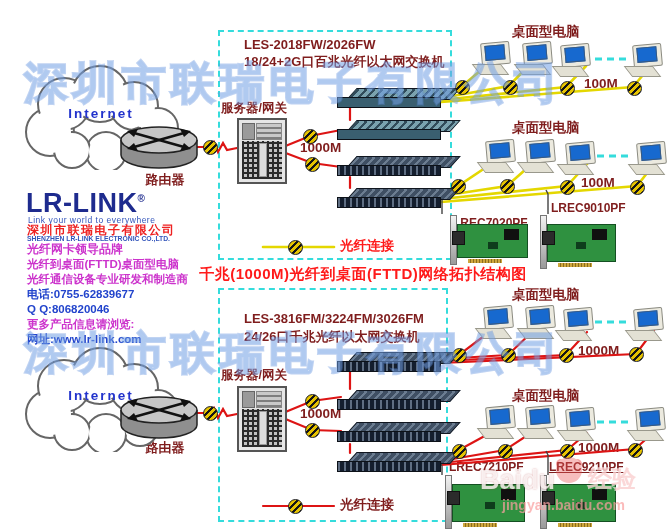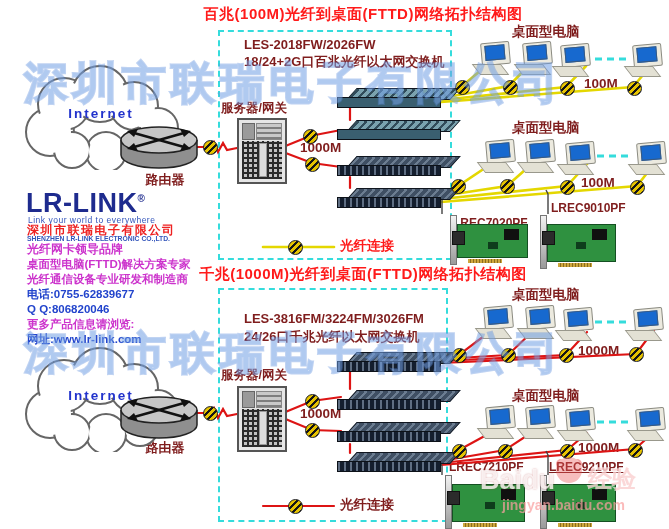--- a/index.html
+++ b/index.html
@@ -63,21 +63,20 @@
           background:rgba(235,90,90,0.40);box-shadow:-8px -6px 0 -8px rgba(235,90,90,0.55),8px -6px 0 -8px rgba(235,90,90,0.55);}
 </style>
 </head>
 <body>
 
 <div id="stage">
 
   <div class="wm" style="left:24px;top:54px;">深圳市联瑞电子有限公司</div>
   <div class="wm" style="left:24px;top:324px;">深圳市联瑞电子有限公司</div>
 
-  <div class="lbl red title" style="left:118px;top:6px;width:490px;">百兆(100M)光纤到桌面(FTTD)网络拓扑结构图</div>
   <div class="lbl red title" style="left:118px;top:266px;width:490px;">千兆(1000M)光纤到桌面(FTTD)网络拓扑结构图</div>
 
   <div class="dashedbox" style="left:218px;top:30px;width:230px;height:226px;"></div>
   <div class="dashedbox" style="left:218px;top:288px;width:226px;height:230px;"></div>
 
   <div class="lbl blue" style="left:244px;top:38px;font-size:13px;">LES-2018FW/2026FW</div>
   <div class="lbl blue" style="left:244px;top:55px;font-size:13px;">18/24+2G口百兆光纤以太网交换机</div>
   <div class="lbl blue" style="left:244px;top:312px;font-size:13px;">LES-3816FM/3224FM/3026FM</div>
   <div class="lbl blue" style="left:244px;top:330px;font-size:13px;">24/26口千兆光纤以太网交换机</div>
 
@@ -438,21 +437,21 @@
   </div>
 
   <div class="lbl red" style="left:340px;top:239px;font-size:13.5px;">光纤连接</div>
   <div class="lbl blue" style="left:340px;top:498px;font-size:13.5px;">光纤连接</div>
 
   <div class="logo"><span>LR-LINK</span><sup>®</sup></div>
   <div class="lbl" style="left:28px;top:216px;font-size:8.5px;color:#3355bb;font-weight:normal;letter-spacing:0.5px;">Link your world to everywhere</div>
   <div class="lbl" style="left:27px;top:224px;font-size:12px;color:#ee2222;letter-spacing:1.5px;">深圳市联瑞电子有限公司</div>
   <div class="lbl" style="left:27px;top:235px;font-size:6.8px;color:#3355bb;">SHENZHEN LR-LINK ELECTRONIC CO.,LTD.</div>
   <div class="lbl magenta" style="left:27px;top:243px;font-size:12px;">光纤网卡领导品牌</div>
-  <div class="lbl magenta" style="left:27px;top:258px;font-size:11.5px;">桌面型电脑(FTTD)解决方案专家</div>
+  <div class="lbl magenta" style="left:27px;top:258px;font-size:11.5px;">光纤到桌面(FTTD)桌面型电脑</div>
   <div class="lbl magenta" style="left:27px;top:273px;font-size:11.5px;">光纤通信设备专业研发和制造商</div>
   <div class="lbl" style="left:27px;top:288px;font-size:11.5px;color:#2244cc;">电话:0755-62839677</div>
   <div class="lbl" style="left:27px;top:303px;font-size:11.5px;color:#2244cc;">Q Q:806820046</div>
   <div class="lbl magenta" style="left:27px;top:318px;font-size:11.5px;">更多产品信息请浏览:</div>
   <div class="lbl" style="left:27px;top:333px;font-size:11.5px;color:#2244cc;">网址:www.lr-link.com</div>
 
   <div class="baidu" style="left:480px;top:455px;width:170px;height:70px;">
     <div class="bd-paw"></div>
     <div class="bd-word">Baidu</div>
     <div class="bd-exp">经验</div>

